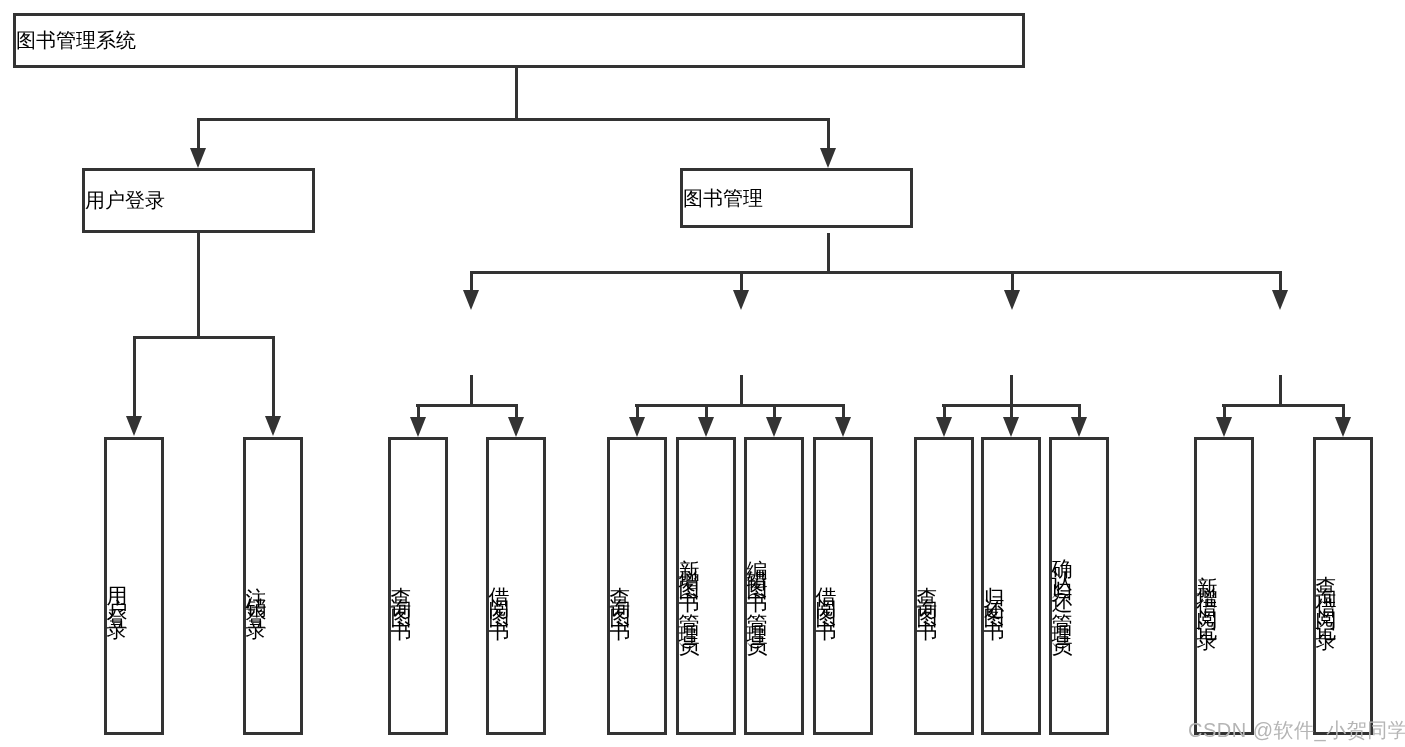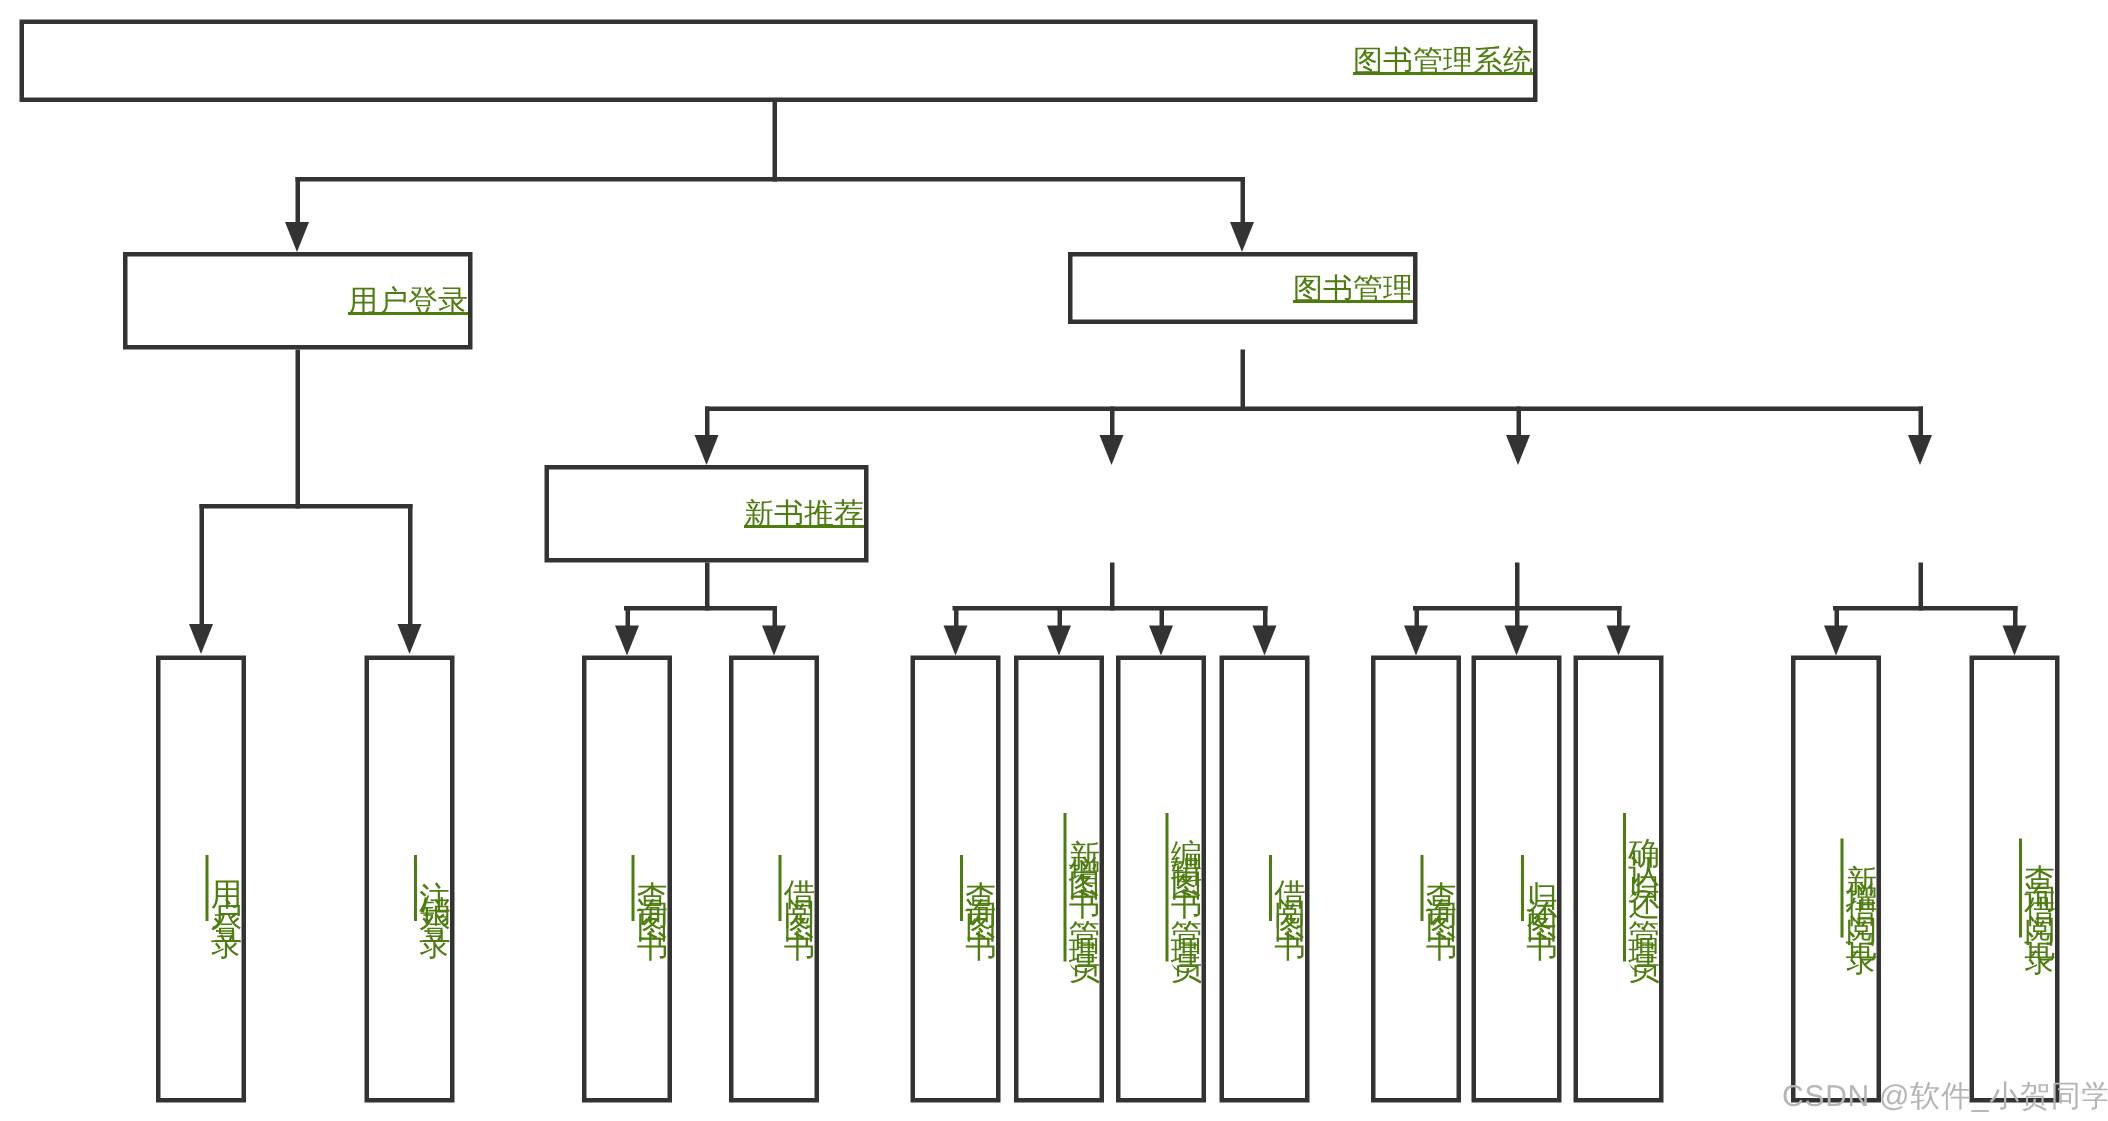--- a/index.html
+++ b/index.html
@@ -2,23 +2,22 @@
 <html><head>
 <meta charset="utf-8">
 <style>
   html,body{margin:0;padding:0;background:#ffffff;}
   .stage{
     position:relative;width:1405px;height:747px;background:#ffffff;overflow:hidden;
     font-family:"Liberation Sans","DejaVu Sans",sans-serif;
   }
   .box{
     position:absolute;box-sizing:border-box;background:#ffffff;
-    border:3px solid #333333;display:flex;align-items:center;justify-content:flex-end;
-    color:#4d7c0f;
-    text-decoration:underline;
+    border:3px solid #333333;display:flex;align-items:center;justify-content:flex-start;
+    color:#000000;
   }
   .box.h span{font-size:20px;white-space:nowrap;}
   .box.v span{
     writing-mode:vertical-rl;text-orientation:mixed;
     font-size:21px;letter-spacing:11px;line-height:1;
     margin-bottom:-11px;white-space:nowrap;
   }
   .hline{position:absolute;height:3px;background:#333333;}
   .vline{position:absolute;width:3px;background:#333333;}
   .arrow{position:absolute;width:16px;}
@@ -46,34 +45,31 @@
   </div>
 
   <div class="vline" style="left:515px;top:68px;height:53px"></div>
   <div class="hline" style="left:197px;top:118px;width:633px"></div>
   <div class="arrow" style="left:190px;top:118px;height:50px"></div>
   <div class="arrow" style="left:820px;top:118px;height:50px"></div>
 
   <div class="box h" style="left:82px;top:168px;width:233px;height:65px">
     <span>用户登录</span>
   </div>
-  <div class="box h" style="left:712px;top:168px;width:233px;height:48px">
+  <div class="box h" style="left:680px;top:168px;width:233px;height:60px">
     <span>图书管理</span>
   </div>
 
   <div class="vline" style="left:827px;top:233px;height:41px"></div>
   <div class="hline" style="left:470px;top:271px;width:812px"></div>
   <div class="arrow" style="left:463px;top:271px;height:39px"></div>
   <div class="arrow" style="left:733px;top:271px;height:39px"></div>
   <div class="arrow" style="left:1004px;top:271px;height:39px"></div>
   <div class="arrow" style="left:1272px;top:271px;height:39px"></div>
 
-  <div class="box h" style="left:363px;top:310px;width:216px;height:65px">
-    <span>新书推荐</span>
-  </div>
 
   <div class="vline" style="left:197px;top:233px;height:106px"></div>
   <div class="hline" style="left:133px;top:336px;width:142px"></div>
   <div class="arrow" style="left:126px;top:336px;height:100px"></div>
   <div class="arrow" style="left:265px;top:336px;height:100px"></div>
 
   <div class="vline" style="left:470px;top:375px;height:32px"></div>
   <div class="hline" style="left:416px;top:404px;width:102px"></div>
   <div class="arrow" style="left:410px;top:404px;height:33px"></div>
   <div class="arrow" style="left:508px;top:404px;height:33px"></div>

